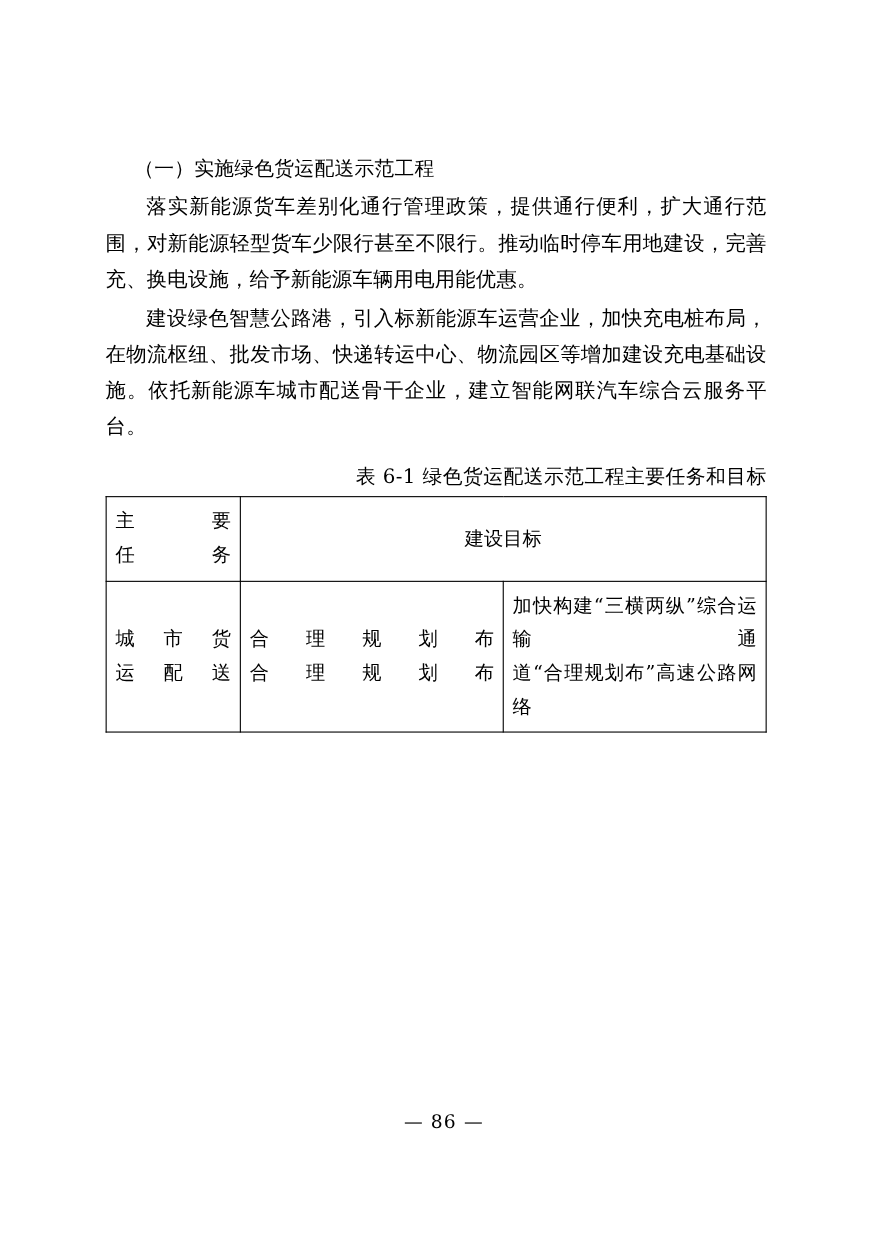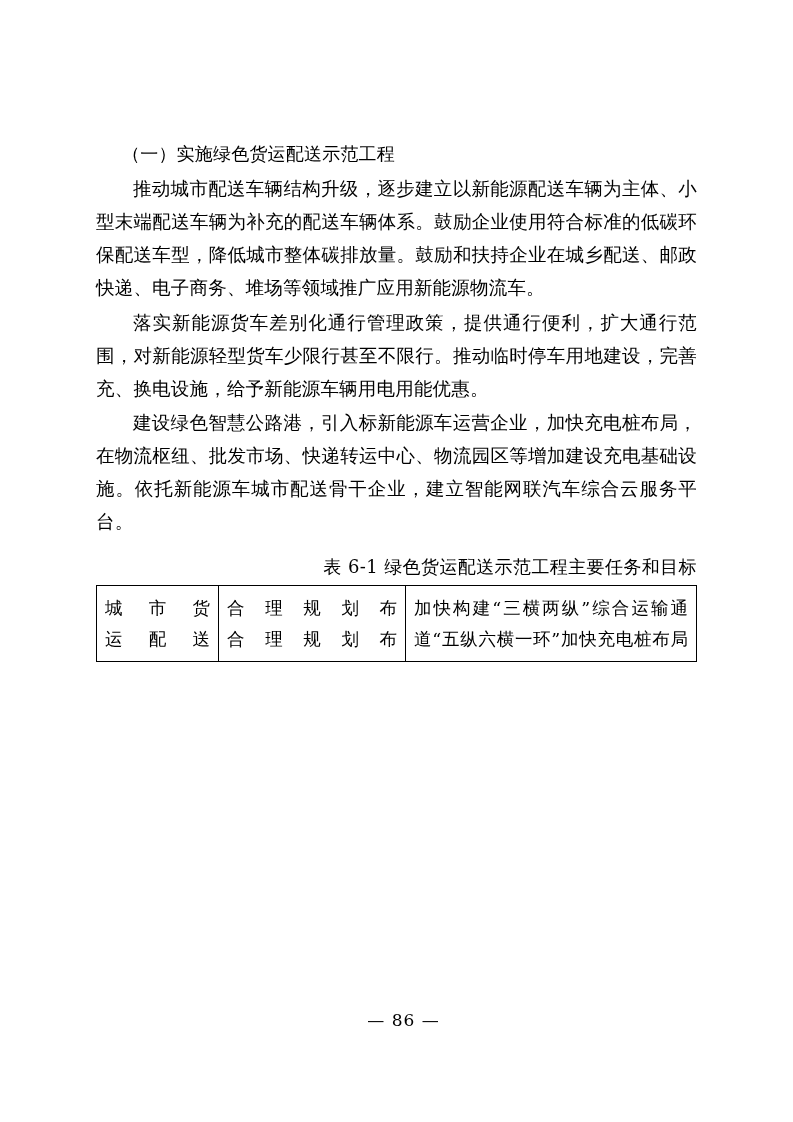--- a/index.html
+++ b/index.html
@@ -101,40 +101,46 @@
   }
 </style>
 </head>
 <body>
 
 <div class="page">
 
 
   <h2 class="heading-2">（一）实施绿色货运配送示范工程</h2>
 
-  <p class="para">推动城市配送车辆结构升级，逐步建立以新能源配送车辆为主体、小型末端配送车辆为补充的配送车辆体系。鼓励企业使用符合标准的低碳环保配送车型，降低城市整体碳排放量。鼓励和扶持企业在城乡配送、邮政快递、电子商务、堆场等领域推广应用新能源物流车。</p>
   <p class="para">落实新能源货车差别化通行管理政策，提供通行便利，扩大通行范围，对新能源轻型货车少限行甚至不限行。推动临时停车用地建设，完善充、换电设施，给予新能源车辆用电用能优惠。</p>
   <p class="para">建设绿色智慧公路港，引入标新能源车运营企业，加快充电桩布局，在物流枢纽、批发市场、快递转运中心、物流园区等增加建设充电基础设施。依托新能源车城市配送骨干企业，建立智能网联汽车综合云服务平台。</p>
 
   <div class="table-caption">表 6-1 绿色货运配送示范工程主要任务和目标</div>
 
   <table class="doc-table">
     <tbody>
+      <tr>
+        <td class="col-task">
+          <span class="spread">主要</span>
+          <span class="spread">任务</span>
+        </td>
+        <td colspan="2" style="text-align:center;">建设目标</td>
+      </tr>
       <tr>
         <td class="col-task">
           <span class="spread">城 市 货</span>
           <span class="spread">运 配 送</span>
         </td>
         <td class="col-mid just-cell">
           <span class="spread">合理规划布</span>
           <span class="spread">合理规划布</span>
         </td>
         <td class="just-cell">
           <span class="spread">加快构建“三横两纵”综合运输通</span>
-          <span class="spread">道“五纵六横一环”加快充电桩布局</span>
+          <span class="spread">道“合理规划布”高速公路网络</span>
         </td>
       </tr>
     </tbody>
   </table>
 
 </div>
 
 <div class="footer">
   <span class="pg">— 86 —</span>
 </div>

